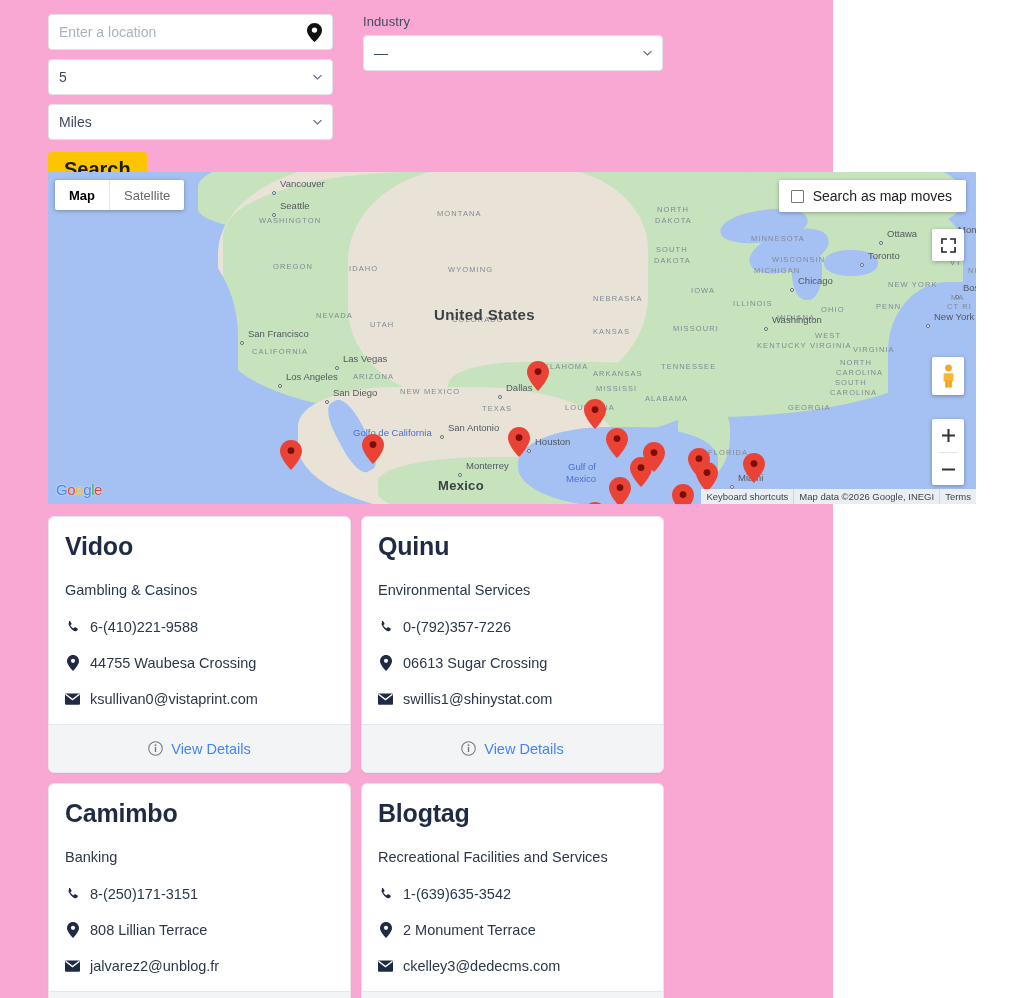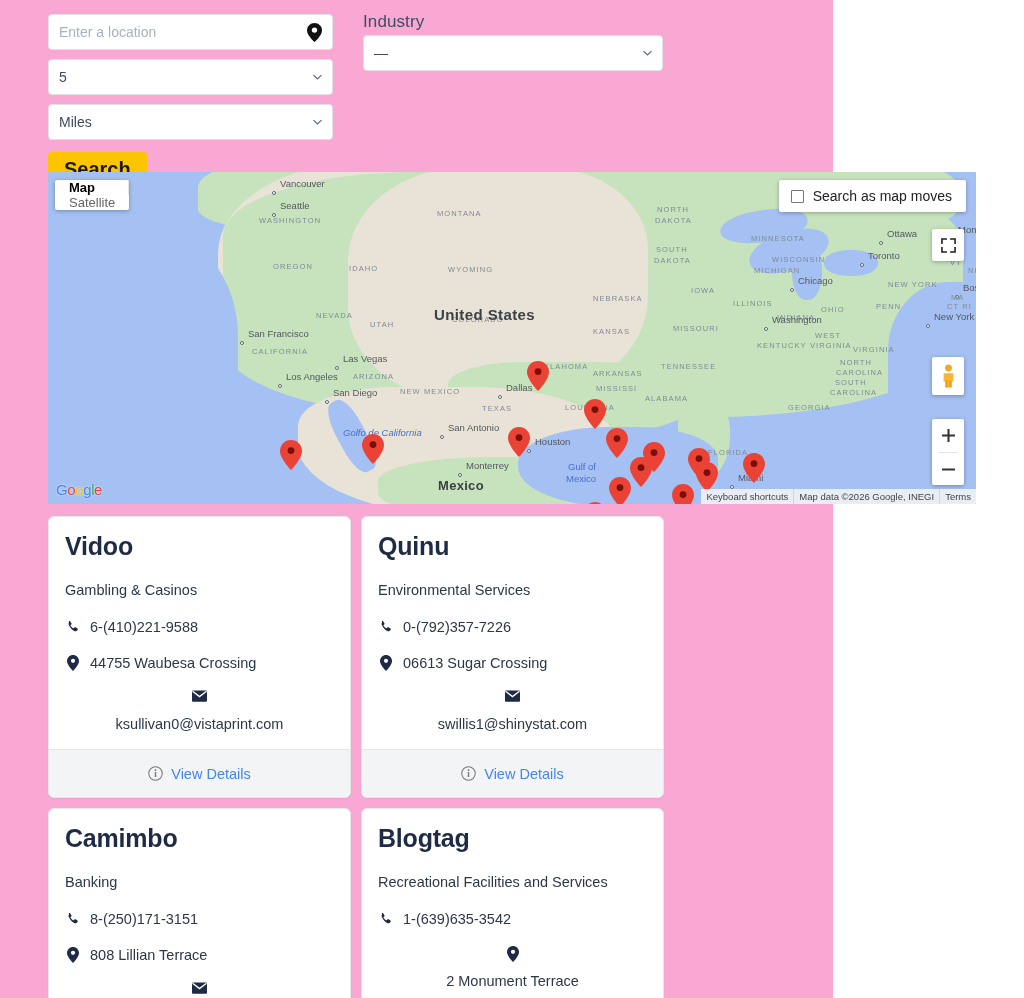--- a/index.html
+++ b/index.html
@@ -15,21 +15,21 @@
   .page { position: relative; width: 833px; height: 998px; background:#f9a8d4; }
 
   
   .filters { position:absolute; left:48px; top:14px; width:928px; }
   .filters-row { display:flex; gap:30px; align-items:flex-start; }
   .col-left { width:285px; }
   .col-mid  { width:300px; }
   .col-right{ width:300px; }
 
   .field-label {
-    font-size:17px; color:#3f4d60; margin-bottom:5px; display:block;
+    font-size:13px; color:#3f4d60; margin-bottom:5px; display:block;
     line-height:16px; letter-spacing:.1px;
   }
   .ctrl {
     width:100%; height:36px; border:1px solid #dfe3e8; border-radius:4px;
     background:#fff; font-size:14px; color:#3d4a5c; padding:0 10px;
     font-family:"Liberation Sans", sans-serif; outline:none; display:block;
   }
   .ctrl::placeholder { color:#a9b2bd; }
   .ctrl-wrap { position:relative; margin-bottom:9px; }
   .pin-btn {
@@ -81,21 +81,21 @@
   .city-dot {
     position:absolute; width:4px; height:4px; border-radius:50%;
     border:1.2px solid #5e6974; background:#fff;
   }
 
   .marker { position:absolute; width:22px; height:30px; pointer-events:auto; cursor:pointer; }
 
   .maptype {
     position:absolute; left:7px; top:8px; display:flex;
     background:#fff; border-radius:2px; box-shadow:0 1px 4px rgba(0,0,0,.3);
-    height:30px; overflow:hidden;flex-direction:column;
+    height:30px; overflow:hidden;
   }
   .maptype div {
     padding:0 14px; display:flex; align-items:center; font-size:13px;
     cursor:pointer; color:#666;
   }
   .maptype .active { font-weight:700; color:#000; border-right:1px solid #e6e6e6; }
 
   .sammov {
     position:absolute; right:10px; top:8px; background:#fff; border-radius:2px;
     box-shadow:0 1px 4px rgba(0,0,0,.3); height:32px; display:flex; align-items:center;
@@ -138,21 +138,21 @@
   .card-body { padding:15px 16px 14px 16px; }
   .card-title {
     font-size:25px; font-weight:700; color:#1f2b45; margin:0 0 20px 0;
     line-height:29px; letter-spacing:-.2px;
   }
   .card-industry { font-size:14.5px; color:#2c3748; margin-bottom:19px; line-height:18px; }
   .card-line {
     display:flex; align-items:center; gap:10px; margin-bottom:18px;
     font-size:14.5px; color:#2c3748; line-height:18px;
   }
-  .card-line:last-child { margin-bottom:2px;flex-direction:column; }
+  .card-line:last-child { margin-bottom:2px; }
   .ic { width:15px; display:flex; justify-content:center; flex:0 0 15px; }
   .card-footer {
     background:#f3f4f6; border-top:1px solid #e4e7eb; height:48px;
     display:flex; align-items:center; justify-content:center; gap:8px; cursor:pointer;
   }
   .view-link { color:#4285f4; font-size:14.5px; }
   .info-ic { width:15px; height:15px; }
 </style>
 </head>
 <body>
@@ -306,21 +306,21 @@
         <div class="map-label city" style="left: 487px; top: 264px;">Houston</div>
         <div class="city-dot" style="left: 479px; top: 277px;"></div>
         <div class="map-label city" style="left: 418px; top: 288px; text-align: right;">Monterrey</div>
         <div class="city-dot" style="left: 410px; top: 301px;"></div>
         <div class="map-label water-lbl" style="left: 520px; top: 289px;">Gulf of</div>
         <div class="map-label water-lbl" style="left: 518px; top: 301px;">Mexico</div>
         <div class="map-label " style="left: 660px; top: 276px;">FLORIDA</div>
         <div class="map-label city" style="left: 690px; top: 300px;">Miami</div>
         <div class="city-dot" style="left: 682px; top: 313px;"></div>
         <div class="map-label country" style="left: 390px; top: 306px;">Mexico</div>
-        <div class="map-label water-lbl" style="left: 295px; top: 255px; font-style: italic;">Golfo de California</div>
+        <div class="map-label water-lbl" style="left: 305px; top: 255px;">Golfo de California</div>
       </div>
 
     <div>
         <div class="marker" style="left: 479px; top: 189px;"><svg width="22" height="30" viewBox="0 0 22 30">
             <path d="M11 0C4.9 0 0 4.9 0 11c0 7.8 11 19 11 19s11-11.2 11-19C22 4.9 17.1 0 11 0z" fill="#ea4335"></path>
             <circle cx="11" cy="10.6" r="3.4" fill="#7a0f08"></circle>
           </svg></div>
         <div class="marker" style="left: 536px; top: 227px;"><svg width="22" height="30" viewBox="0 0 22 30">
             <path d="M11 0C4.9 0 0 4.9 0 11c0 7.8 11 19 11 19s11-11.2 11-19C22 4.9 17.1 0 11 0z" fill="#ea4335"></path>
             <circle cx="11" cy="10.6" r="3.4" fill="#7a0f08"></circle>
@@ -563,20 +563,29 @@
       </div>
       <div class="card-line">
         <span class="ic">
           <svg width="12" height="16" viewBox="0 0 12 16">
                 <path d="M6 0C2.7 0 0 2.7 0 6c0 4.2 6 10 6 10s6-5.8 6-10c0-3.3-2.7-6-6-6z" fill="#1f2b45"></path>
                 <circle cx="6" cy="5.8" r="2.1" fill="#fff"></circle>
               </svg>
         </span>
         <span>2 Monument Terrace</span>
       </div>
+      <div class="card-line">
+        <span class="ic">
+          <svg width="15" height="12" viewBox="0 0 16 12">
+                <rect width="16" height="12" rx="1" fill="#1f2b45"></rect>
+                <path d="M0.6 1 L8 6.6 L15.4 1" stroke="#fff" stroke-width="1.5" fill="none"></path>
+              </svg>
+        </span>
+        <span>ckelley3@dedecms.com</span>
+      </div>
     </div>
     <div class="card-footer">
       
       
     </div>
   </div>
 
 </div>
 
 </div>

